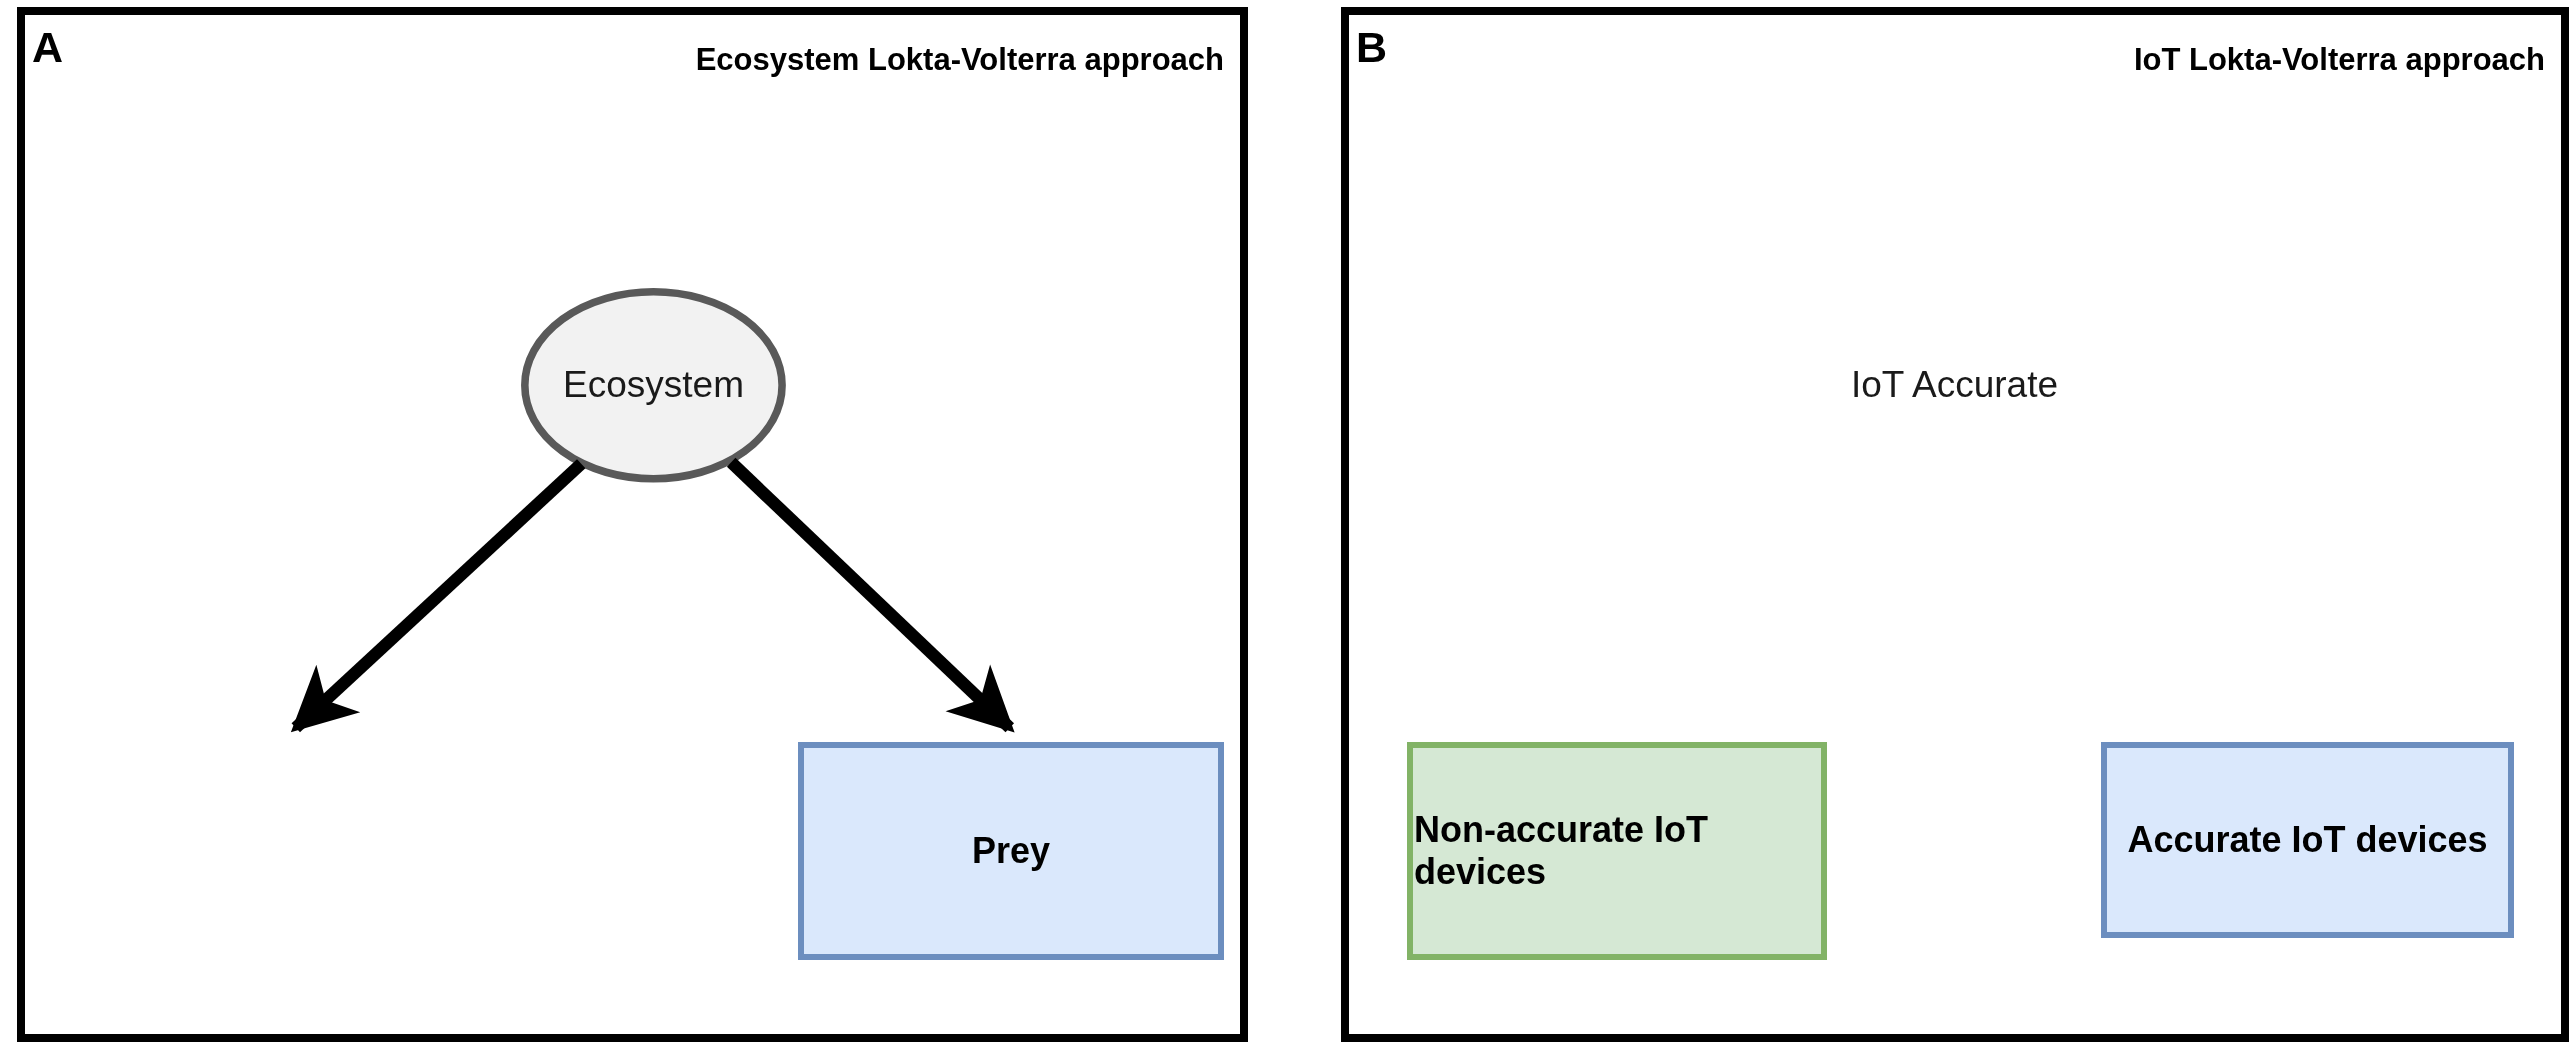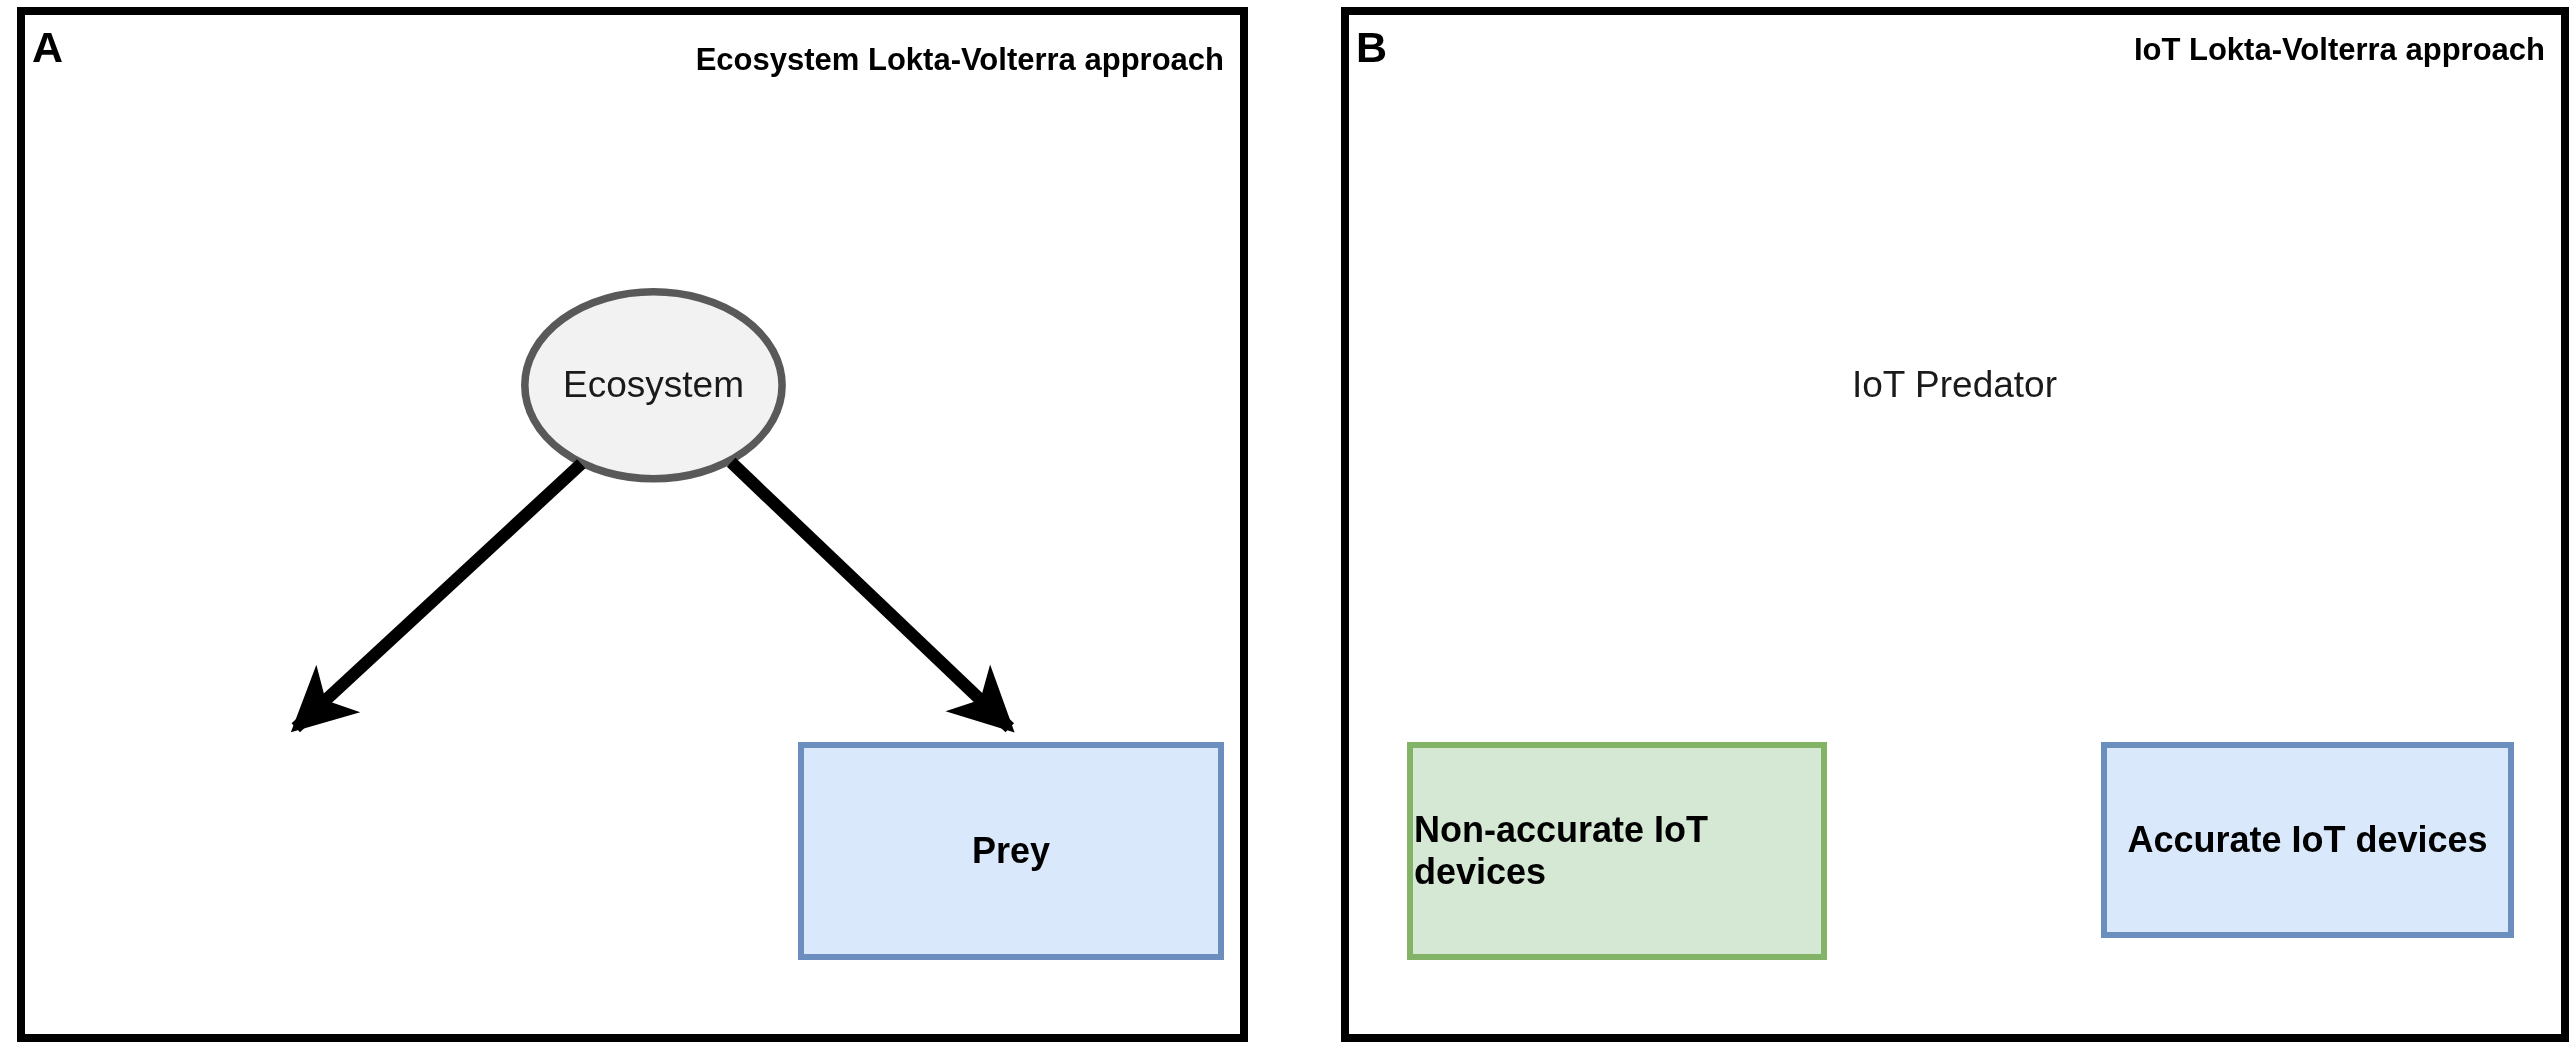--- a/index.html
+++ b/index.html
@@ -117,23 +117,23 @@
 
 
   <div class="node-box box-blue" style="left:798px;top:742px;width:426px;height:218px;">
     <div class="node-label label-center">Prey</div>
   </div>
 
   <div class="panel" id="panel-b"></div>
 
   <div class="panel-letter" style="left:1356px;top:26px;">B</div>
 
-  <div class="panel-title" style="left:1365px;top:33px;width:1180px;">IoT Lokta-Volterra approach</div>
+  <div class="panel-title" style="left:1365px;top:43px;width:1180px;">IoT Lokta-Volterra approach</div>
 
-  <div class="ellipse-label" style="left:1826px;top:366px;width:257px;">IoT Predator</div>
+  <div class="ellipse-label" style="left:1826px;top:366px;width:257px;">IoT Accurate</div>
 
   <div class="node-box box-green" style="left:1407px;top:742px;width:420px;height:218px;">
     <div class="node-label label-left" style="padding-left:1px;">Non-accurate IoT devices</div>
   </div>
 
   <div class="node-box box-blue" style="left:2101px;top:742px;width:413px;height:196px;">
     <div class="node-label label-center">Accurate IoT devices</div>
   </div>
 
 </div>

